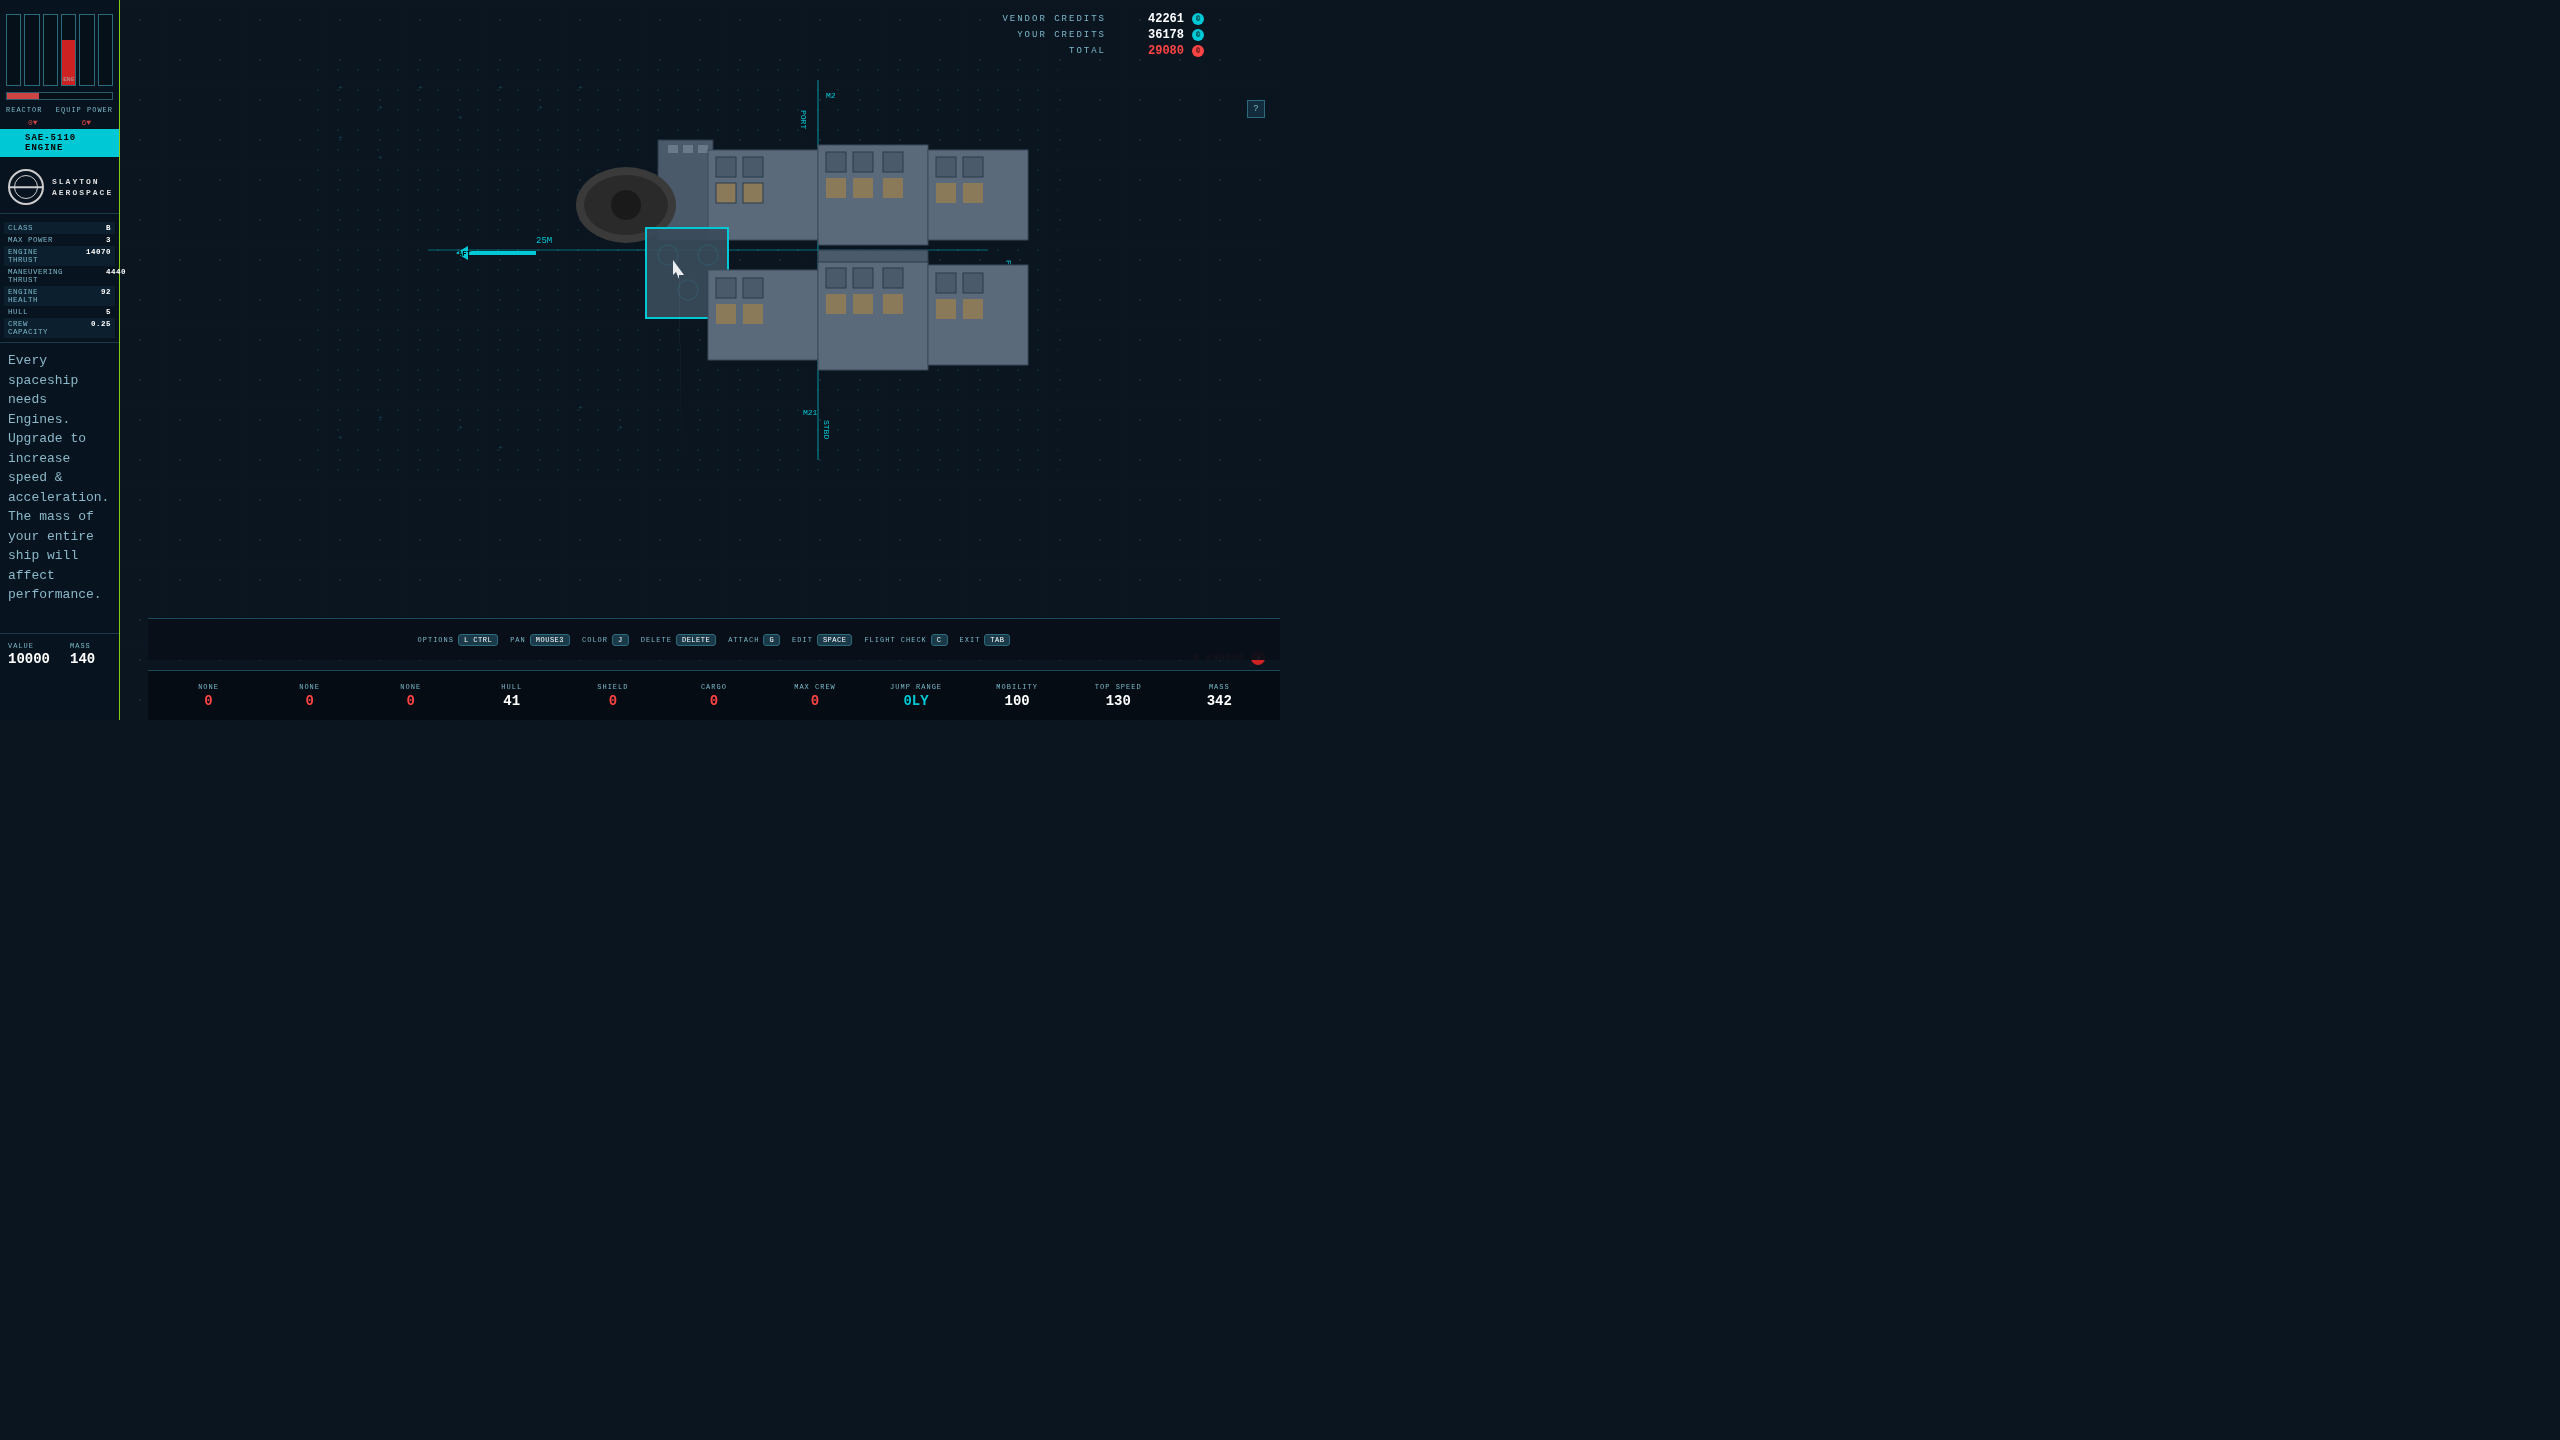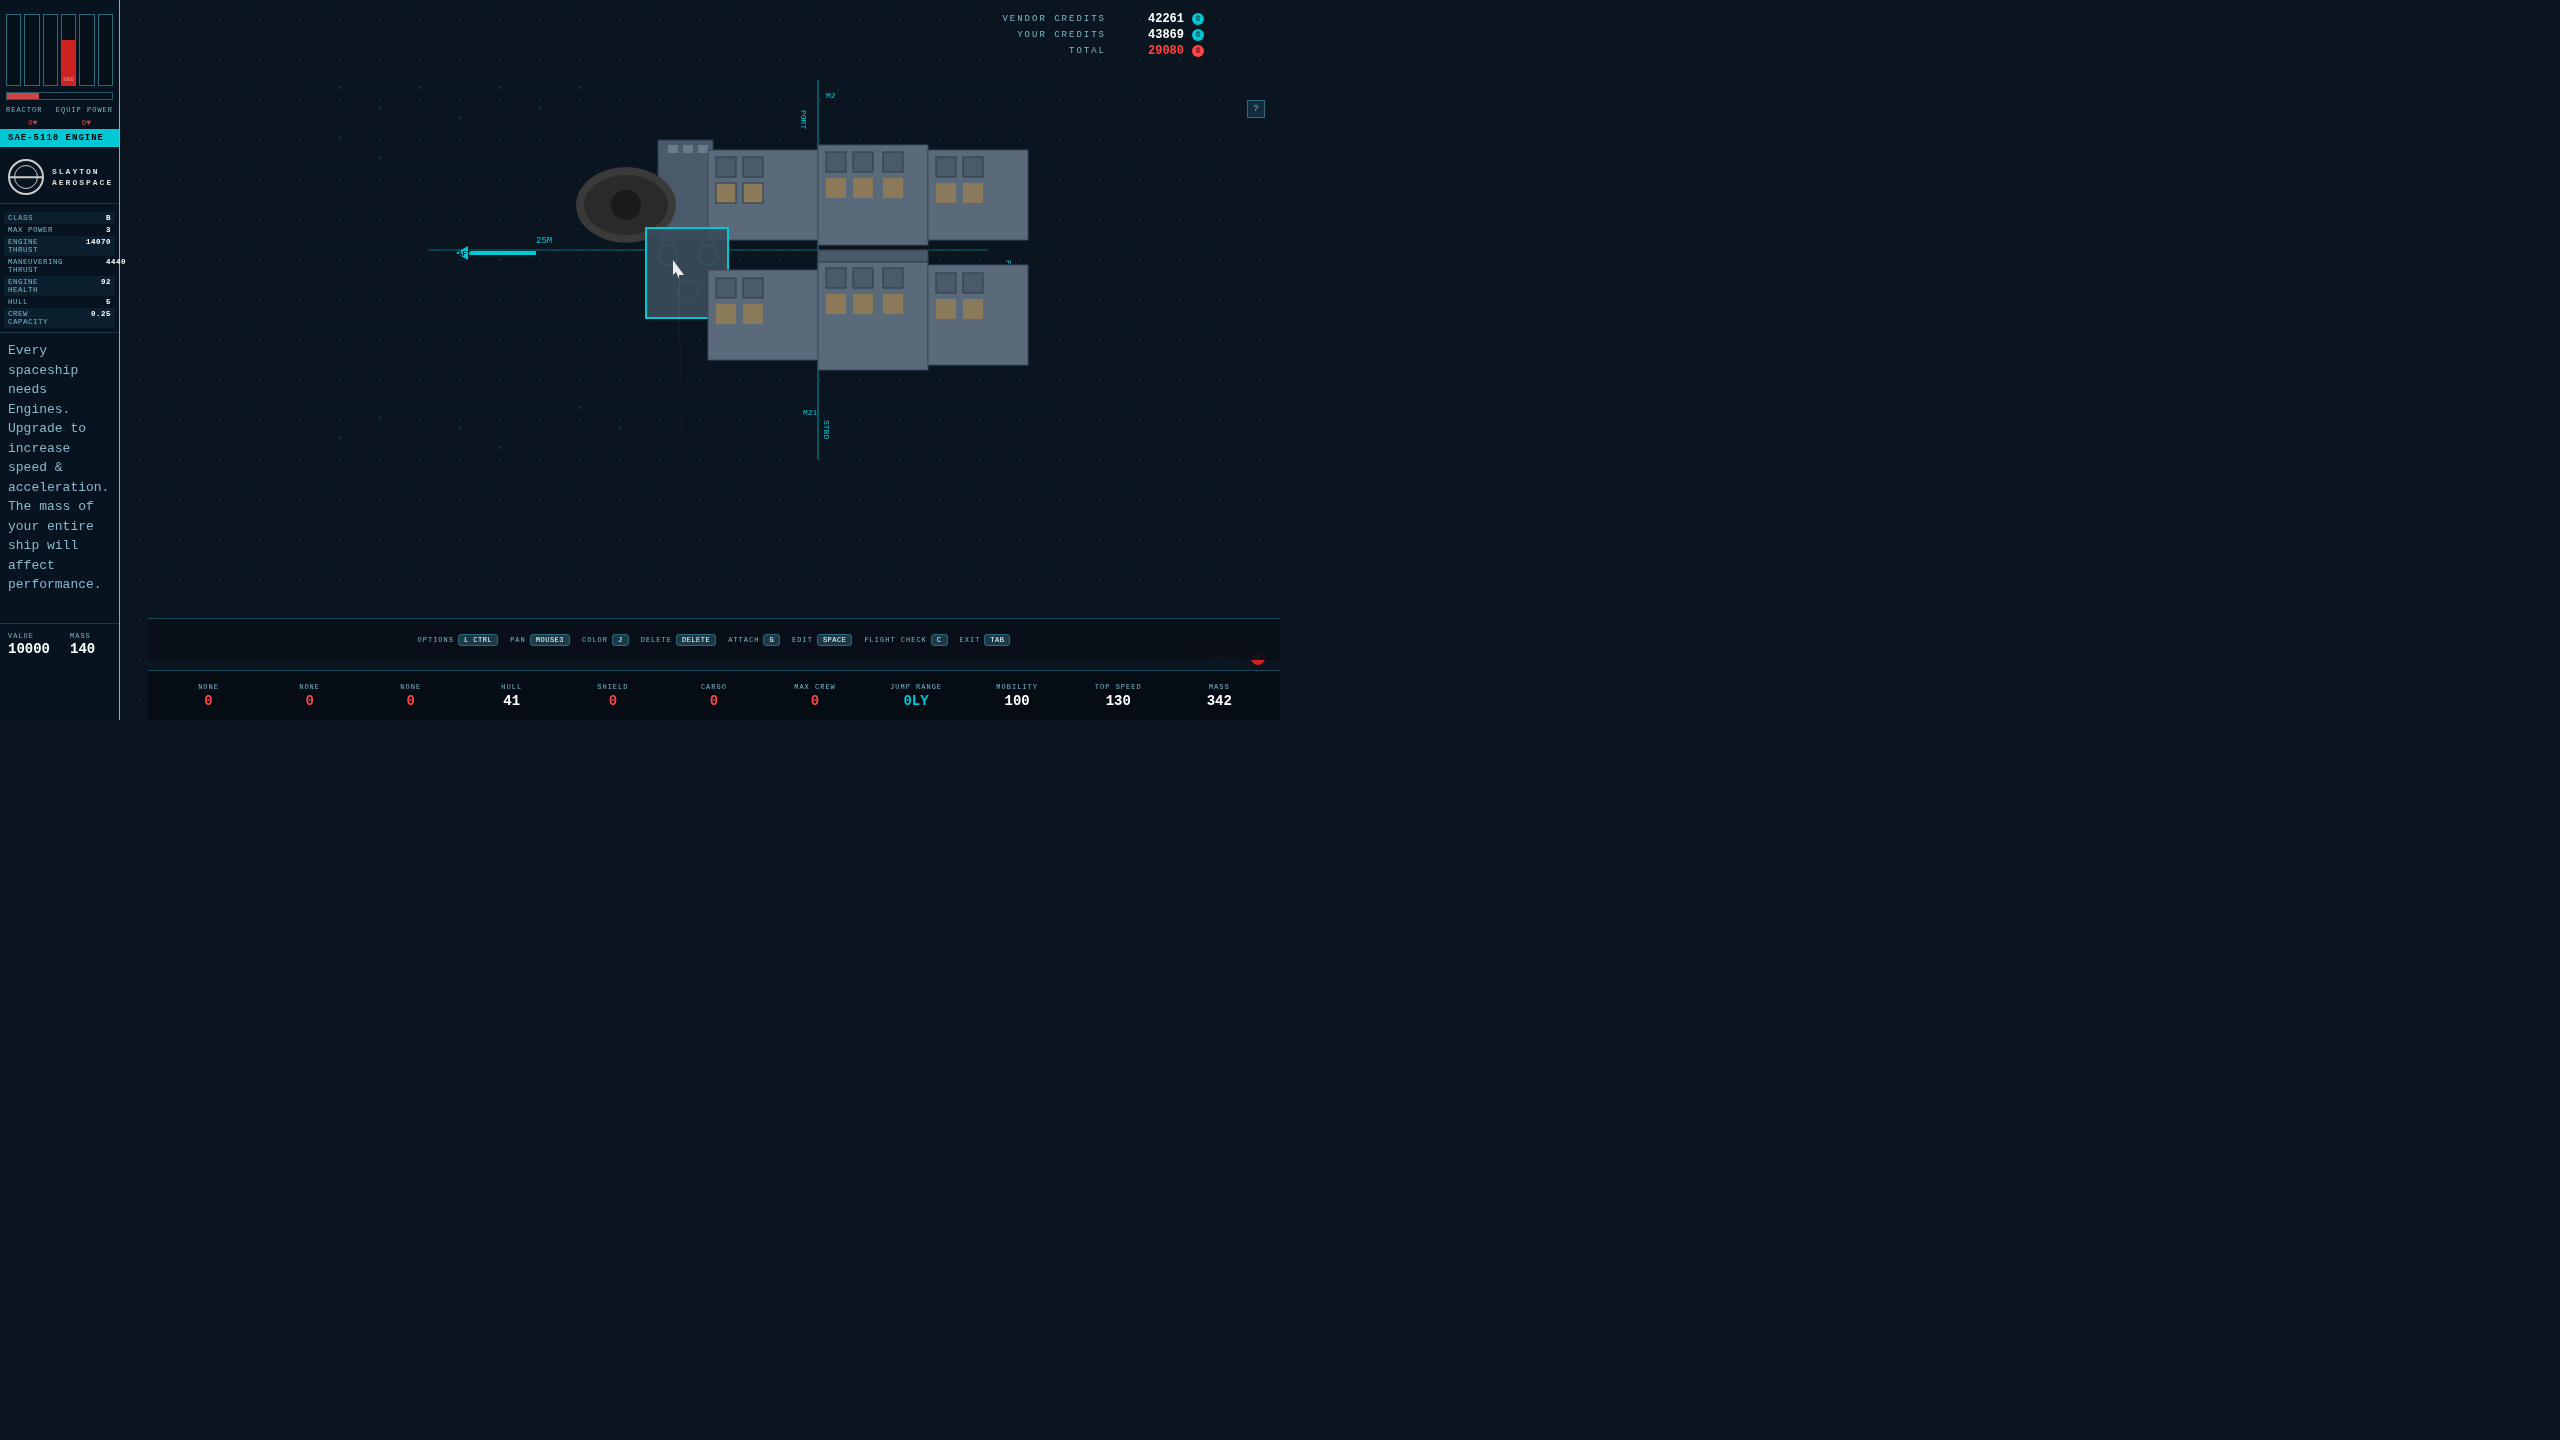--- a/index.html
+++ b/index.html
@@ -119,21 +119,21 @@
       display: flex;
       justify-content: space-around;
       padding: 2px 6px;
       font-size: 8px;
       color: #cc4444;
     }
 
     
     .module-header {
       background: #00c8d4;
-      padding: 4px 8px;
+      padding: 4px 25px;
       font-size: 9px;
       font-weight: bold;
       color: #000;
       letter-spacing: 1px;
       text-transform: uppercase;
       margin-bottom: 4px;
     }
 
     
     .logo-area {
@@ -662,21 +662,21 @@
 </div>
 
 <div class="credits-panel">
   <div class="credit-row">
     <span class="credit-label">VENDOR CREDITS</span>
     <span class="credit-value">42261</span>
     <div class="credit-icon">©</div>
   </div>
   <div class="credit-row">
     <span class="credit-label">YOUR CREDITS</span>
-    <span class="credit-value">43869</span>
+    <span class="credit-value">36178</span>
     <div class="credit-icon">©</div>
   </div>
   <div class="credit-row">
     <span class="credit-label">TOTAL</span>
     <span class="credit-value total">29080</span>
     <div class="credit-icon" style="background:#ff4444;">©</div>
   </div>
 </div>
 
 <div class="help-icon">

